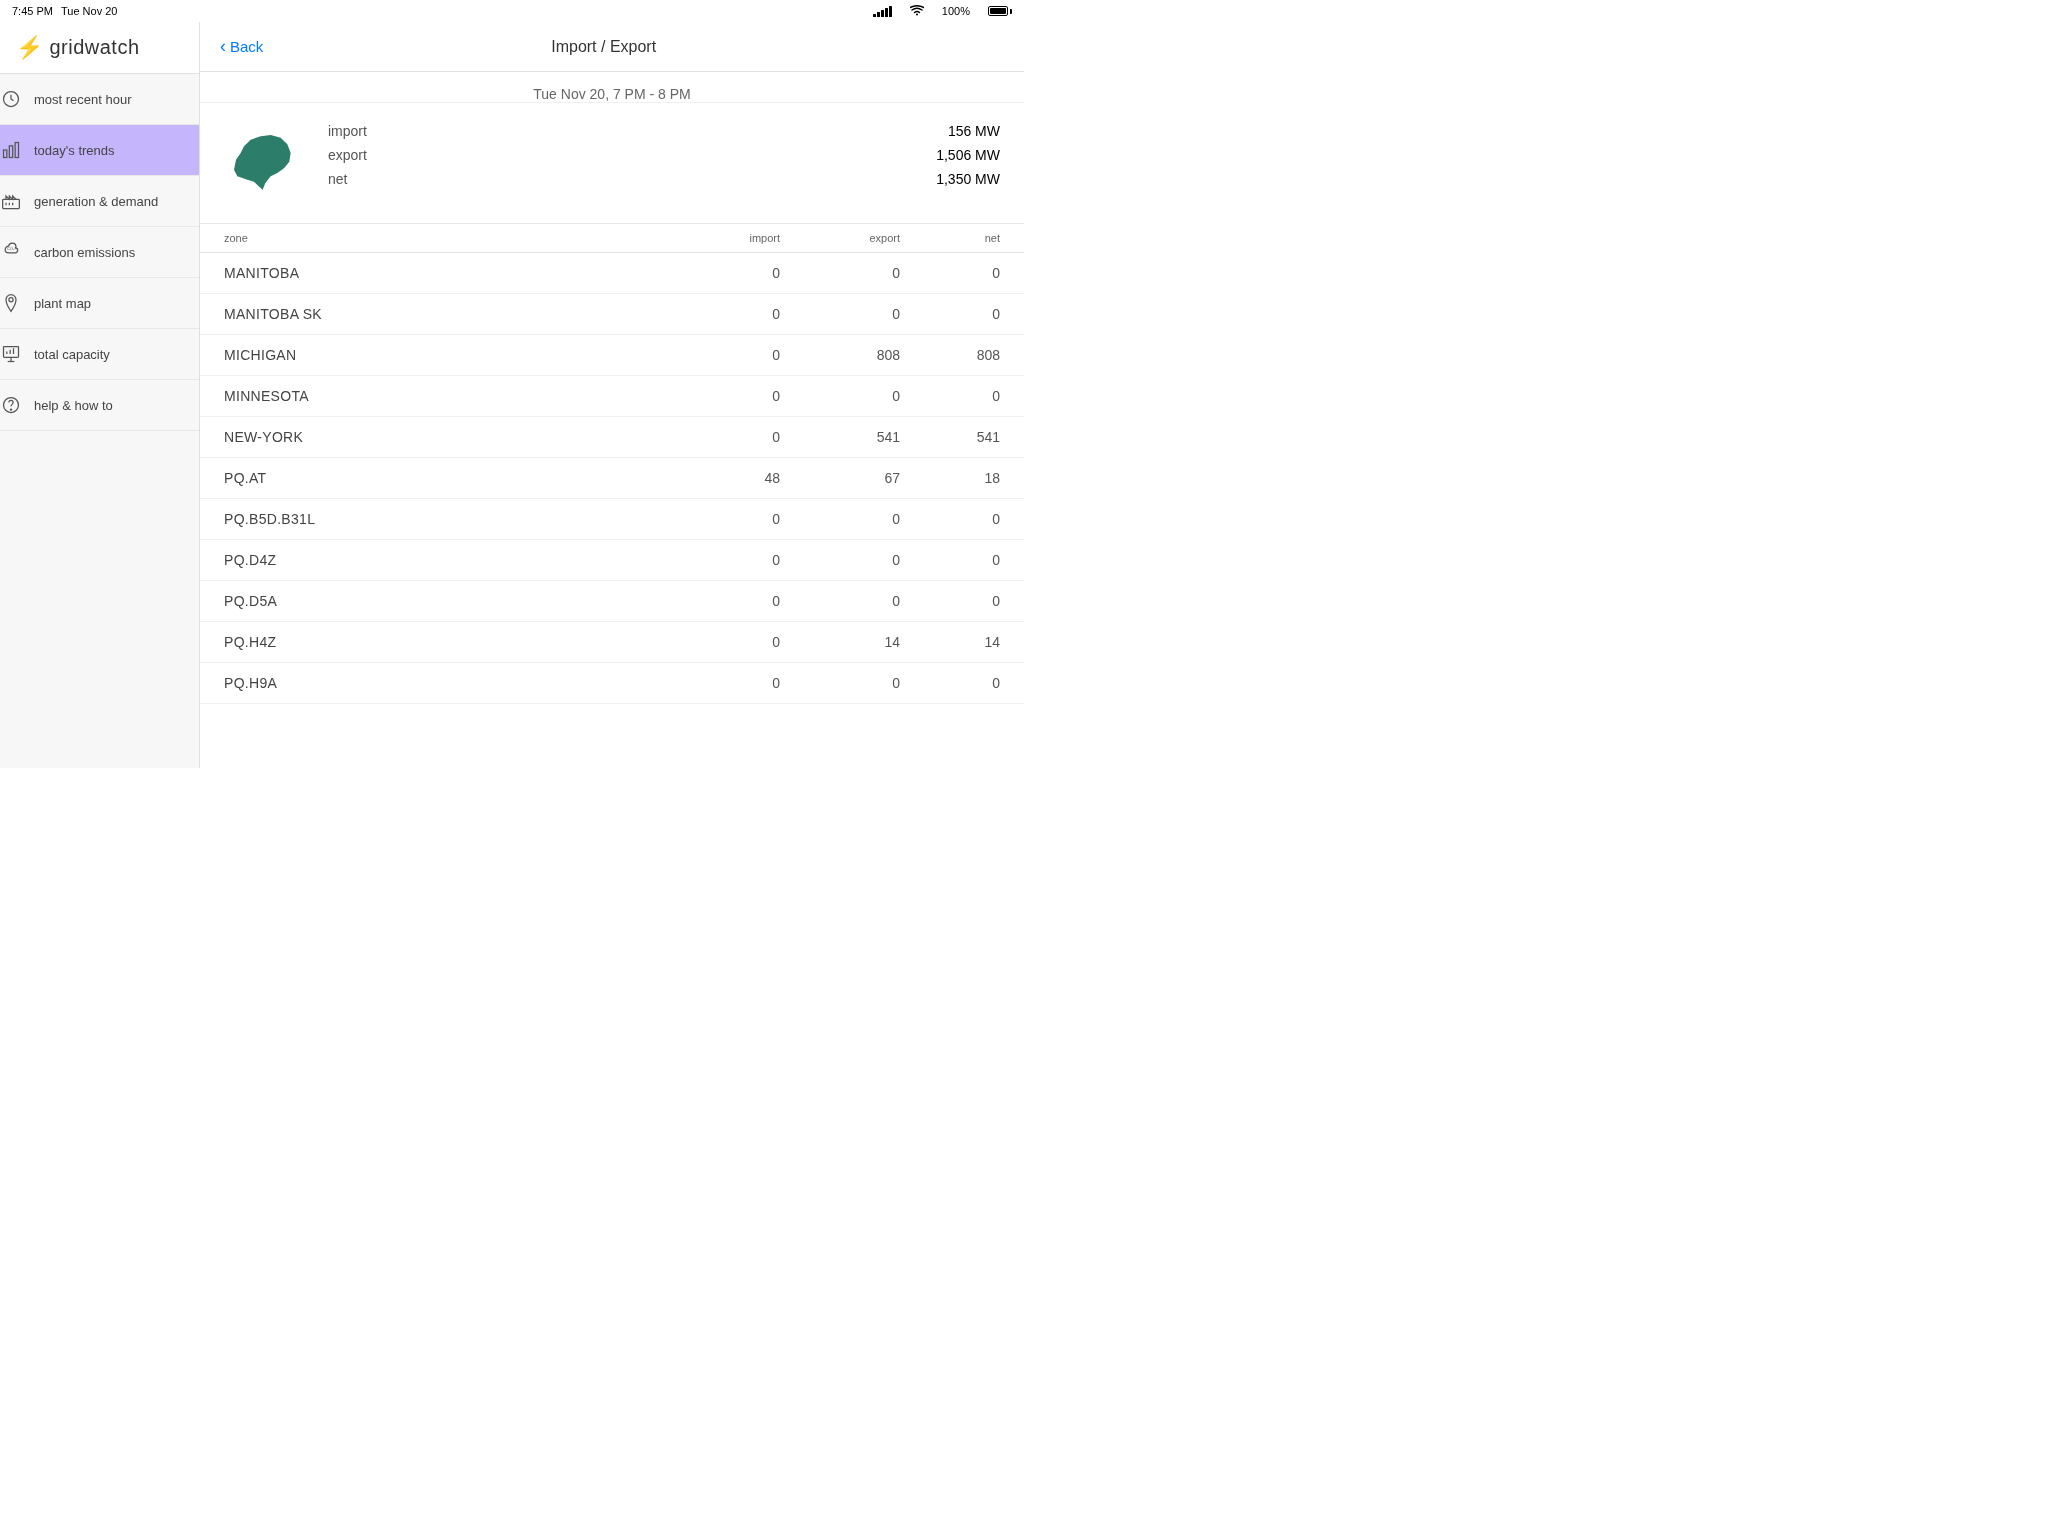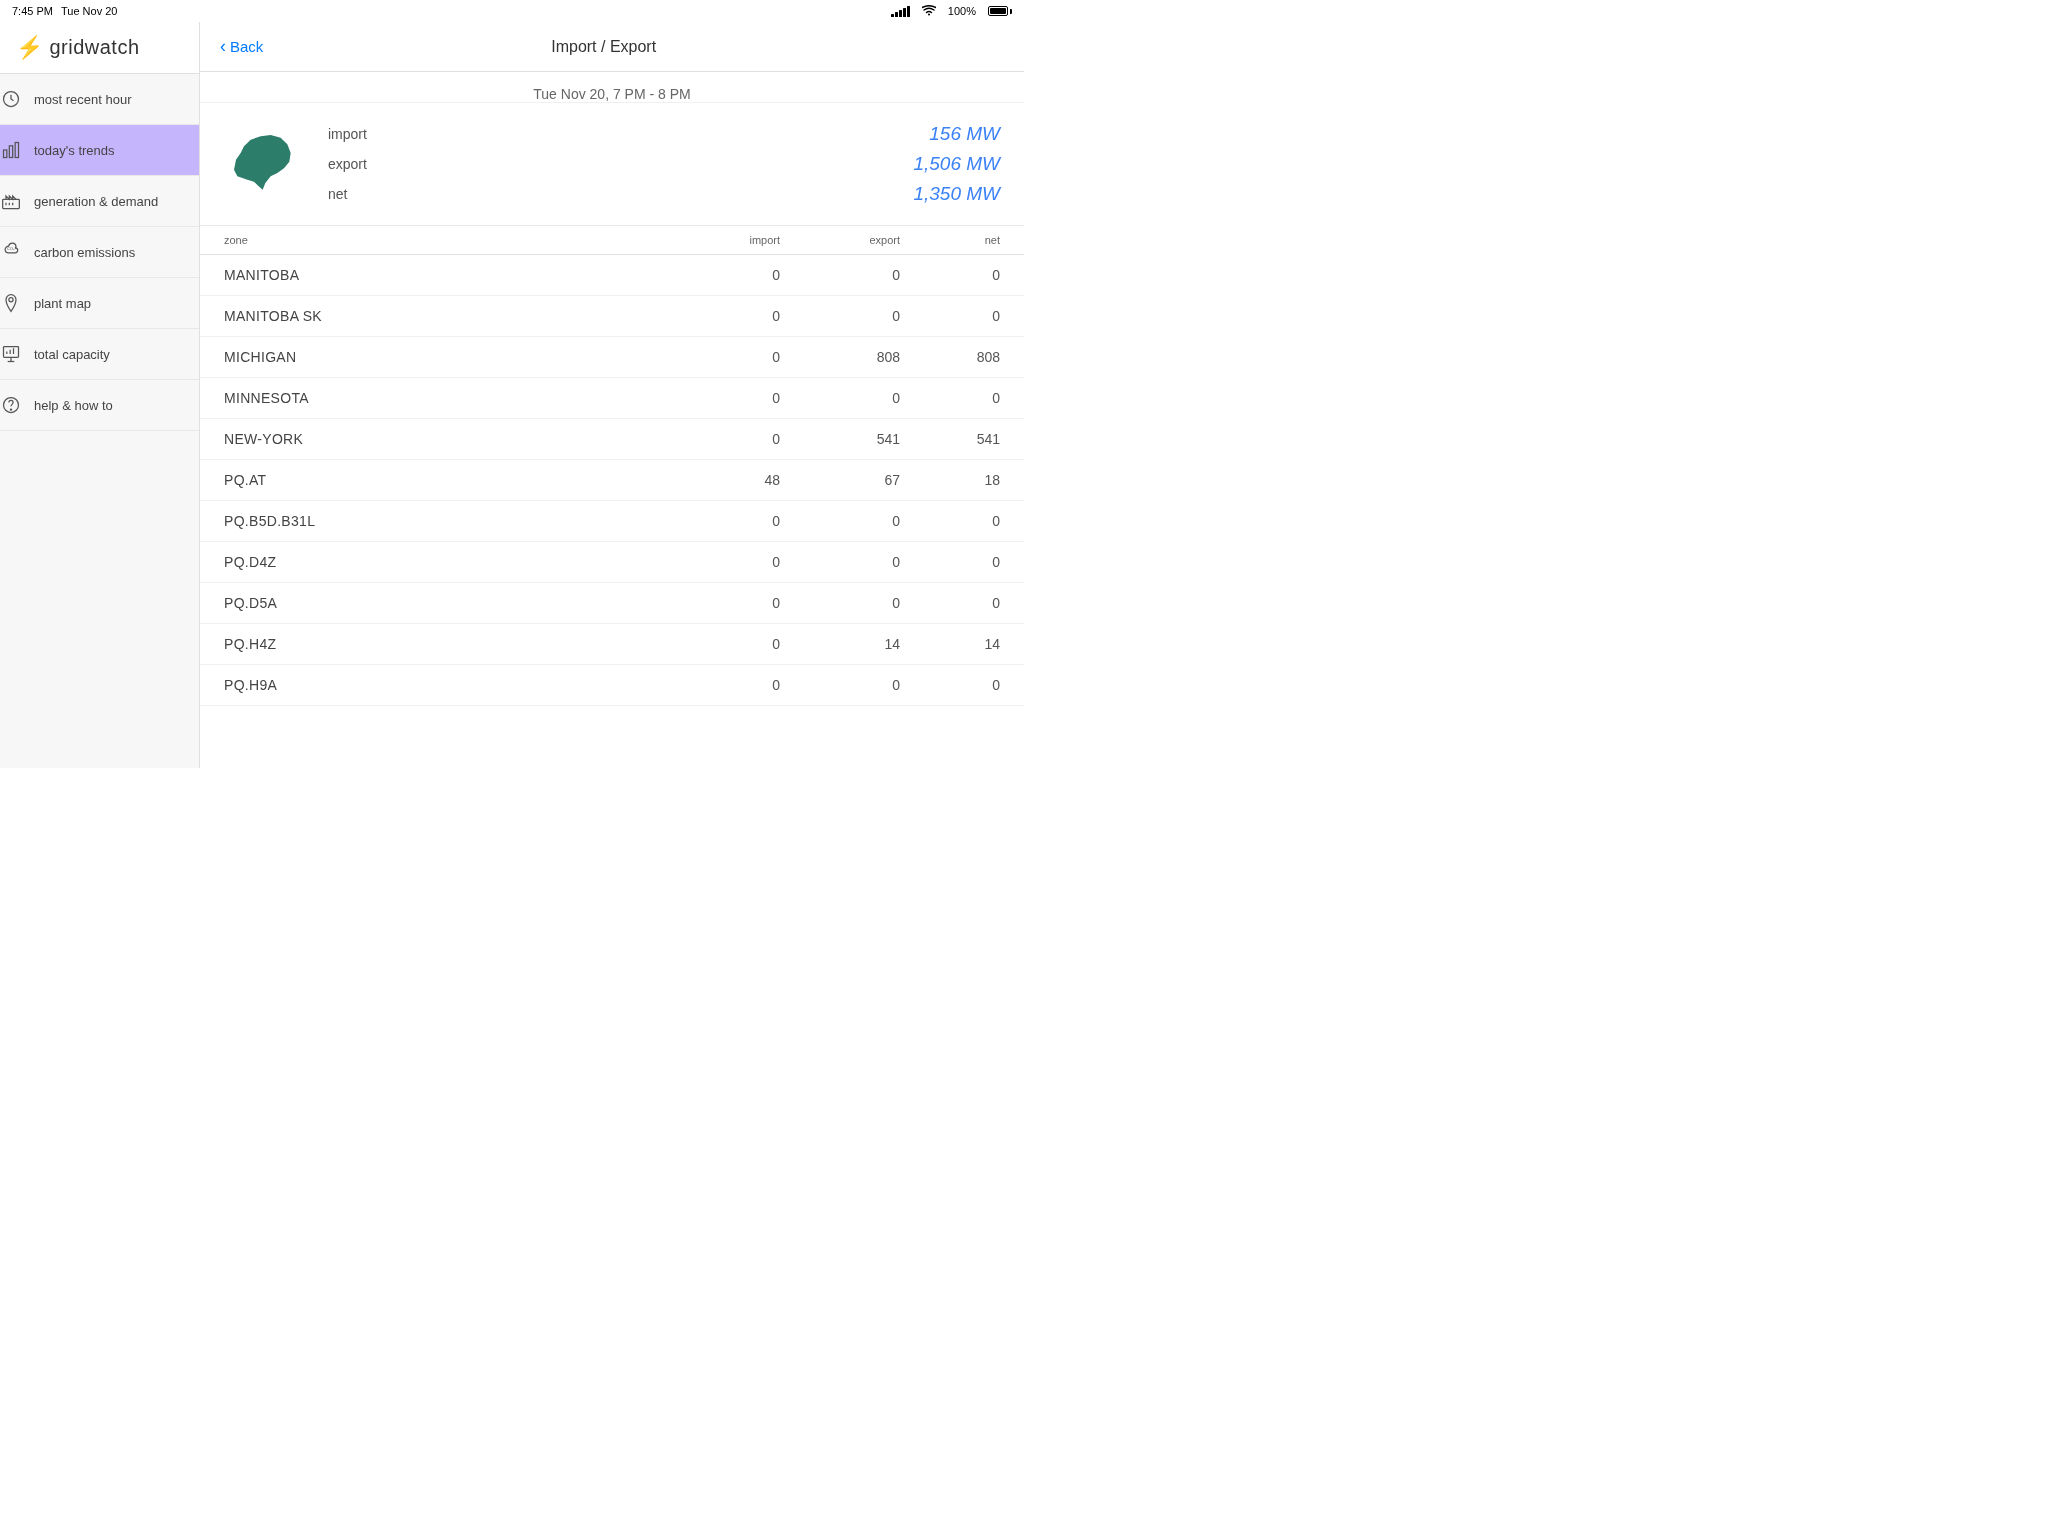--- a/index.html
+++ b/index.html
@@ -5,21 +5,21 @@
     * { box-sizing: border-box; margin: 0; padding: 0; }
     body { font-family: -apple-system, 'Helvetica Neue', Arial, sans-serif; background: #fff; width: 1024px; height: 768px; overflow: hidden; display: flex; flex-direction: column; }
 
     
     .status-bar {
       display: flex; justify-content: space-between; align-items: center;
       padding: 4px 12px; background: #fff; font-size: 11px; font-weight: 500;
       height: 22px; flex-shrink: 0;
     }
     .status-left { display: flex; gap: 8px; }
-    .status-right { display: flex; align-items: center; gap: 12px; }
+    .status-right { display: flex; align-items: center; gap: 18px; }
     .signal-dots { display: flex; gap: 1px; align-items: flex-end; }
     .signal-dot { width: 3px; background: #000; border-radius: 0.5px; }
     .wifi-icon { font-size: 10px; }
     .battery-container { display: flex; align-items: center; gap: 2px; }
     .battery-body { width: 20px; height: 10px; border: 1.5px solid #000; border-radius: 2px; position: relative; padding: 1px; }
     .battery-fill { width: 100%; height: 100%; background: #000; border-radius: 1px; }
     .battery-tip { width: 2px; height: 5px; background: #000; border-radius: 0 1px 1px 0; }
 
     
     .app-layout { display: flex; flex: 1; overflow: hidden; }
@@ -74,21 +74,21 @@
     .summary-section {
       display: flex; align-items: flex-start; padding: 20px 24px;
       border-bottom: 1px solid #e8e8e8;
     }
     .ontario-map {
       width: 80px; height: 80px; flex-shrink: 0; margin-right: 24px;
     }
     .summary-labels { flex: 1; display: flex; flex-direction: column; gap: 8px; }
     .summary-row { display: flex; justify-content: space-between; align-items: center; font-size: 14px; color: #444; }
     .summary-row .label { color: #555; }
-    .summary-row .value { font-size: 19px; color: #3b82f6; font-weight: 400; font-style: italic; }
+    .summary-row .value { font-size: 14px; color: #000000; font-weight: 400; }
 
     
     .table-header {
       display: grid; grid-template-columns: 1fr 120px 120px 100px;
       padding: 8px 24px; border-bottom: 1px solid #e0e0e0;
       background: #fff;
     }
     .th { font-size: 11px; color: #666; font-weight: 400; }
     .th.right { text-align: right; }
 

